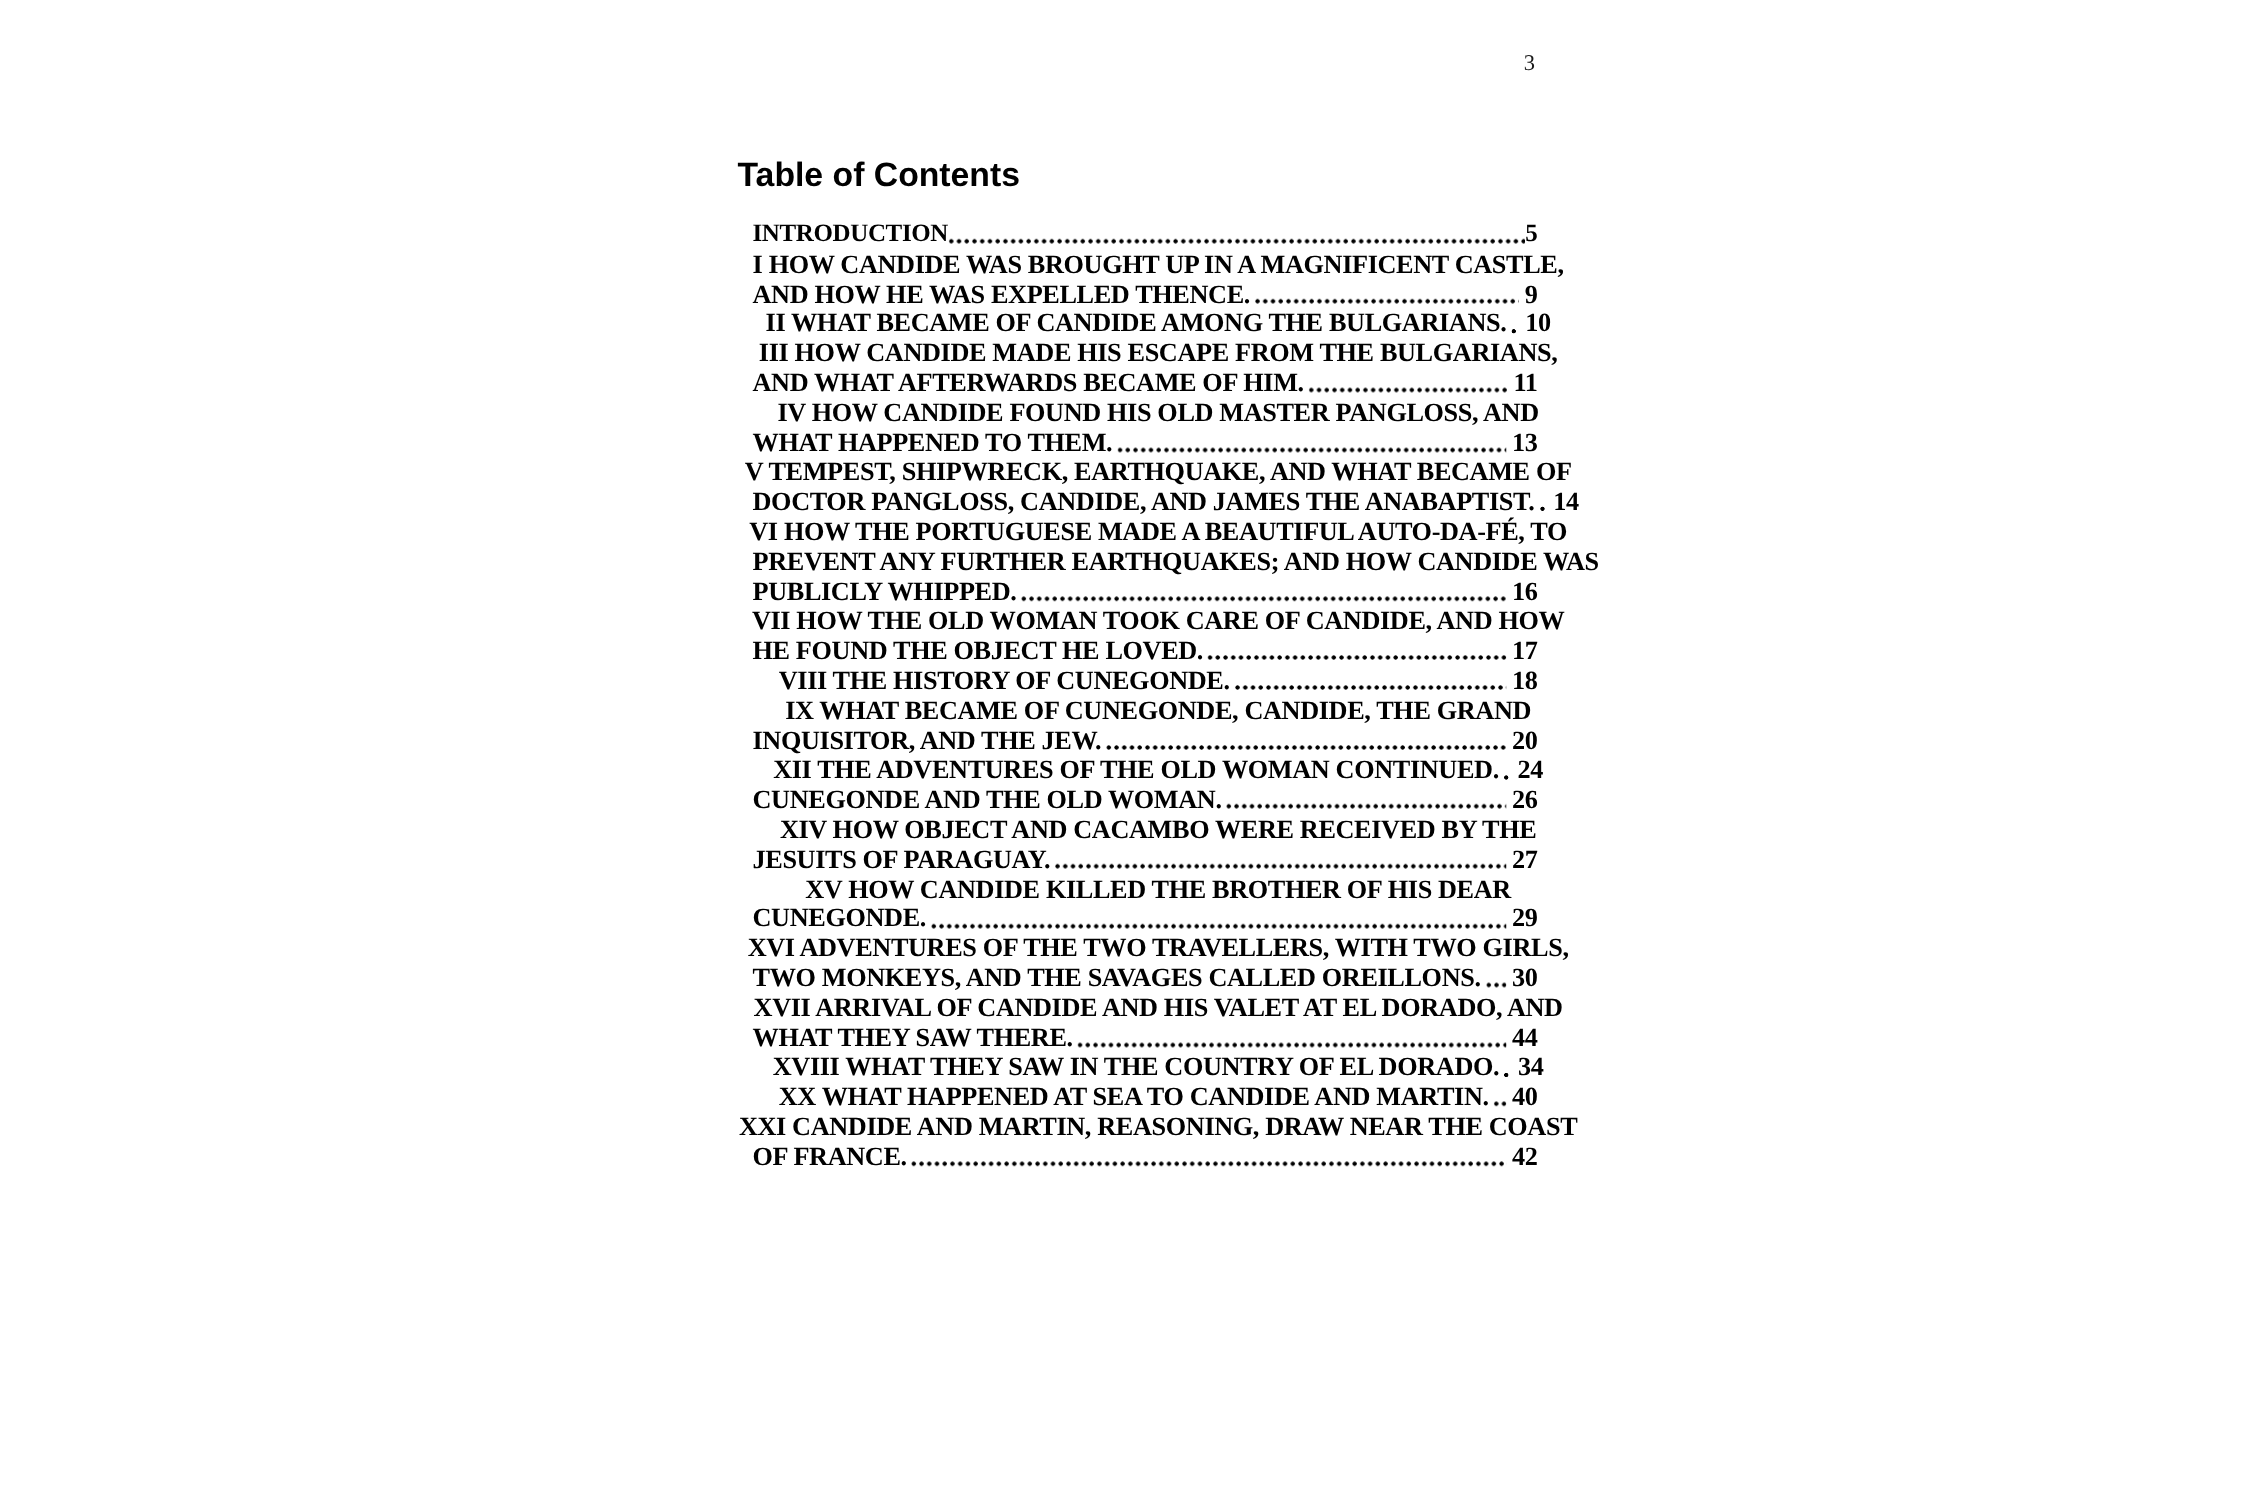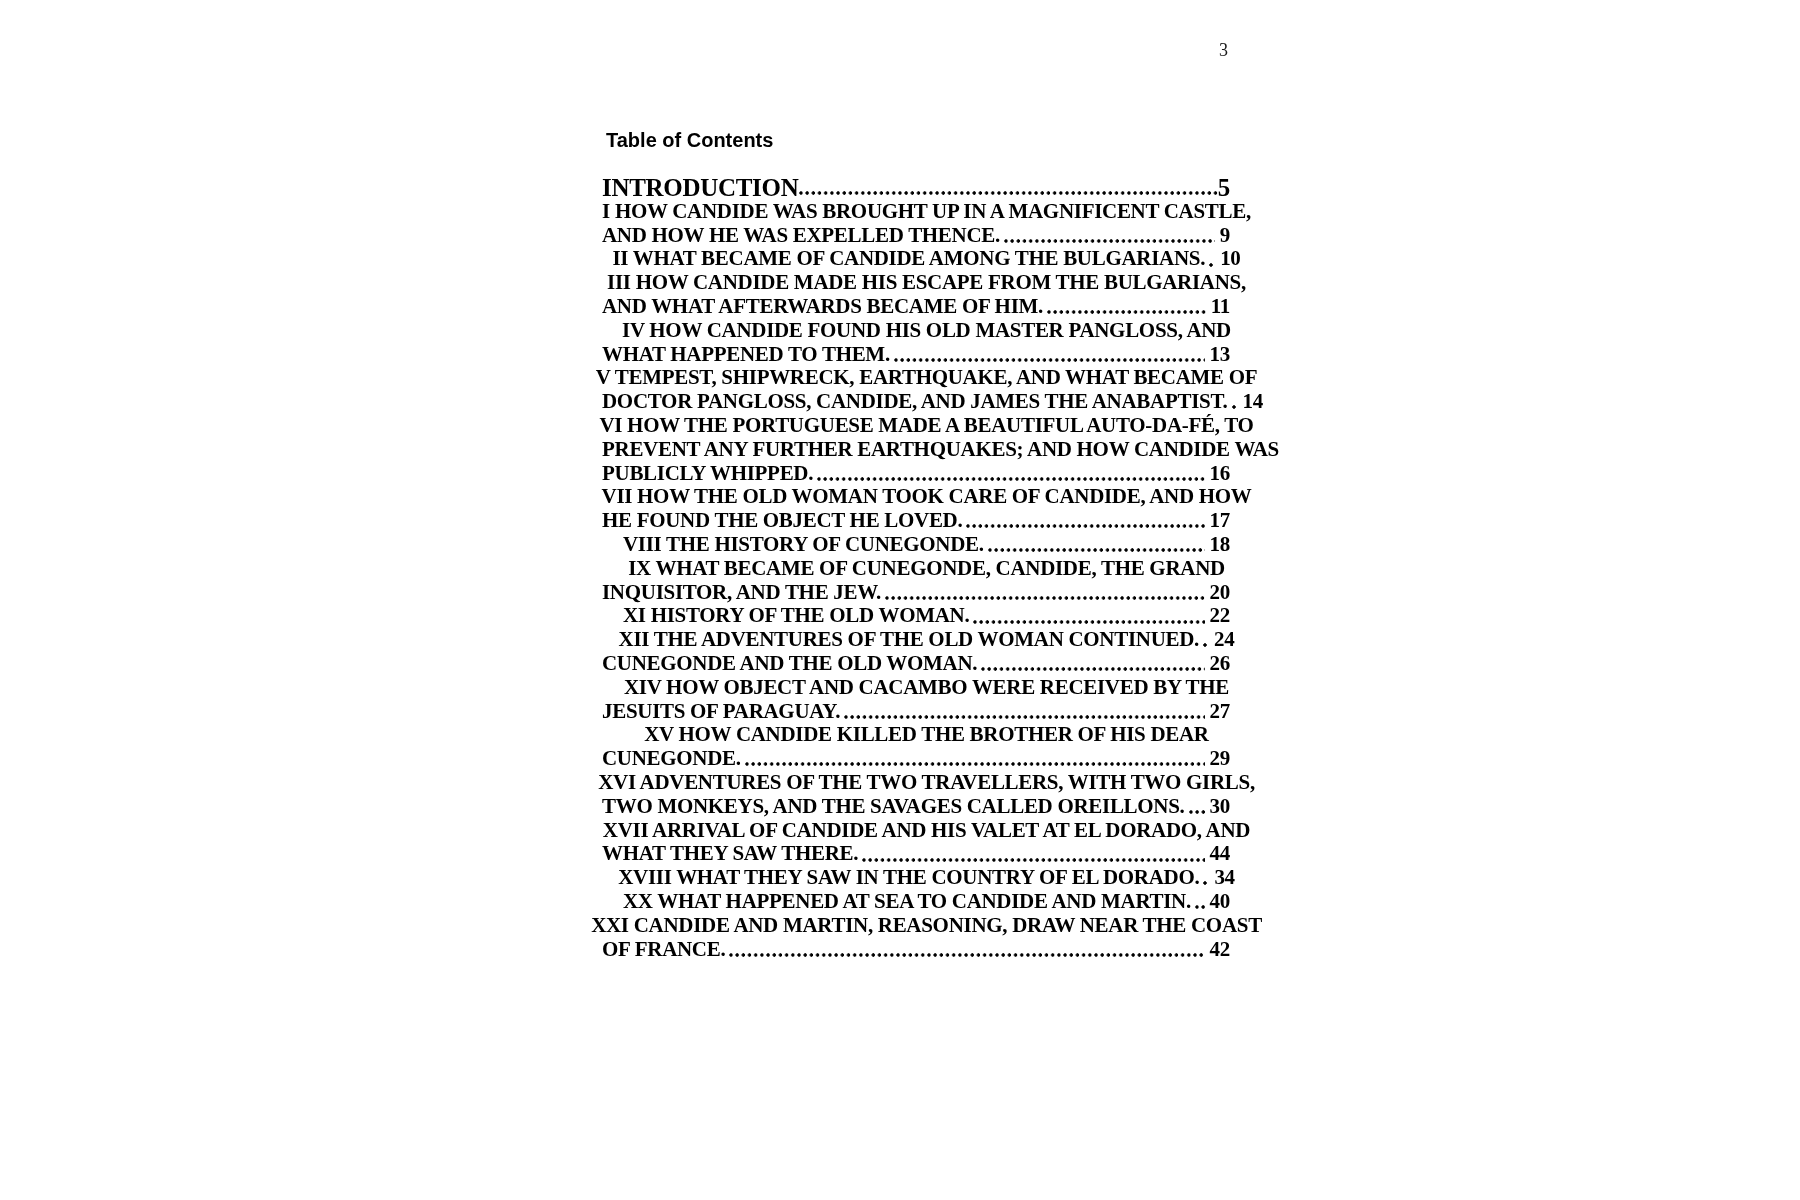--- a/index.html
+++ b/index.html
@@ -26,41 +26,41 @@
     top: 40px;
     right: 2px;
     font-family: "Liberation Serif", "DejaVu Serif", serif;
     font-size: 18px;
     line-height: 20px;
     color: #1a1a1a;
   }
   .title {
     position: absolute;
     top: 126px;
-    left: 16px;
+    left: 0;
     margin: 0;
     font-family: "Liberation Sans", "DejaVu Sans", sans-serif;
     font-weight: 700;
-    font-size: 20px;
+    font-size: 27px;
     line-height: 29px;
     color: #000000;
   }
   .toc {
     position: absolute;
     top: 176px;
     left: 12px;
     right: 0;
     font-family: "Liberation Serif", "DejaVu Serif", serif;
     font-weight: 700;
     font-size: 21px;
     line-height: 23.8px;
     letter-spacing: -0.3px;
   }
   .entry { margin: 0; }
-  .entry.level1 { font-size: 25px; }
+  .entry.level1 { font-size: 20px; }
   .line {
     display: flex;
     align-items: flex-end;
     white-space: nowrap;
     height: 23.8px;
   }
   .level2 .line.first { padding-left: 21px; justify-content: center; }
   .txt { flex: 0 0 auto; }
   .pg  { flex: 0 0 auto; margin-left: 3px; }
   .dots {
@@ -172,27 +172,20 @@
           <span class="txt">IX WHAT BECAME OF CUNEGONDE, CANDIDE, THE GRAND</span>
         </div>
         <div class="line last">
           <span class="txt">INQUISITOR, AND THE JEW.</span>
           <span class="dots"></span>
           <span class="pg">20</span>
         </div>
       </div>
       <div class="entry level2">
         <div class="line first last">
-          <span class="txt">XI HISTORY OF THE OLD WOMAN.</span>
-          <span class="dots"></span>
-          <span class="pg">22</span>
-        </div>
-      </div>
-      <div class="entry level2">
-        <div class="line first last">
           <span class="txt">XII THE ADVENTURES OF THE OLD WOMAN CONTINUED.</span>
           <span class="dots"></span>
           <span class="pg">24</span>
         </div>
       </div>
       <div class="entry level2">
         <div class="line last">
           <span class="txt">CUNEGONDE AND THE OLD WOMAN.</span>
           <span class="dots"></span>
           <span class="pg">26</span>

